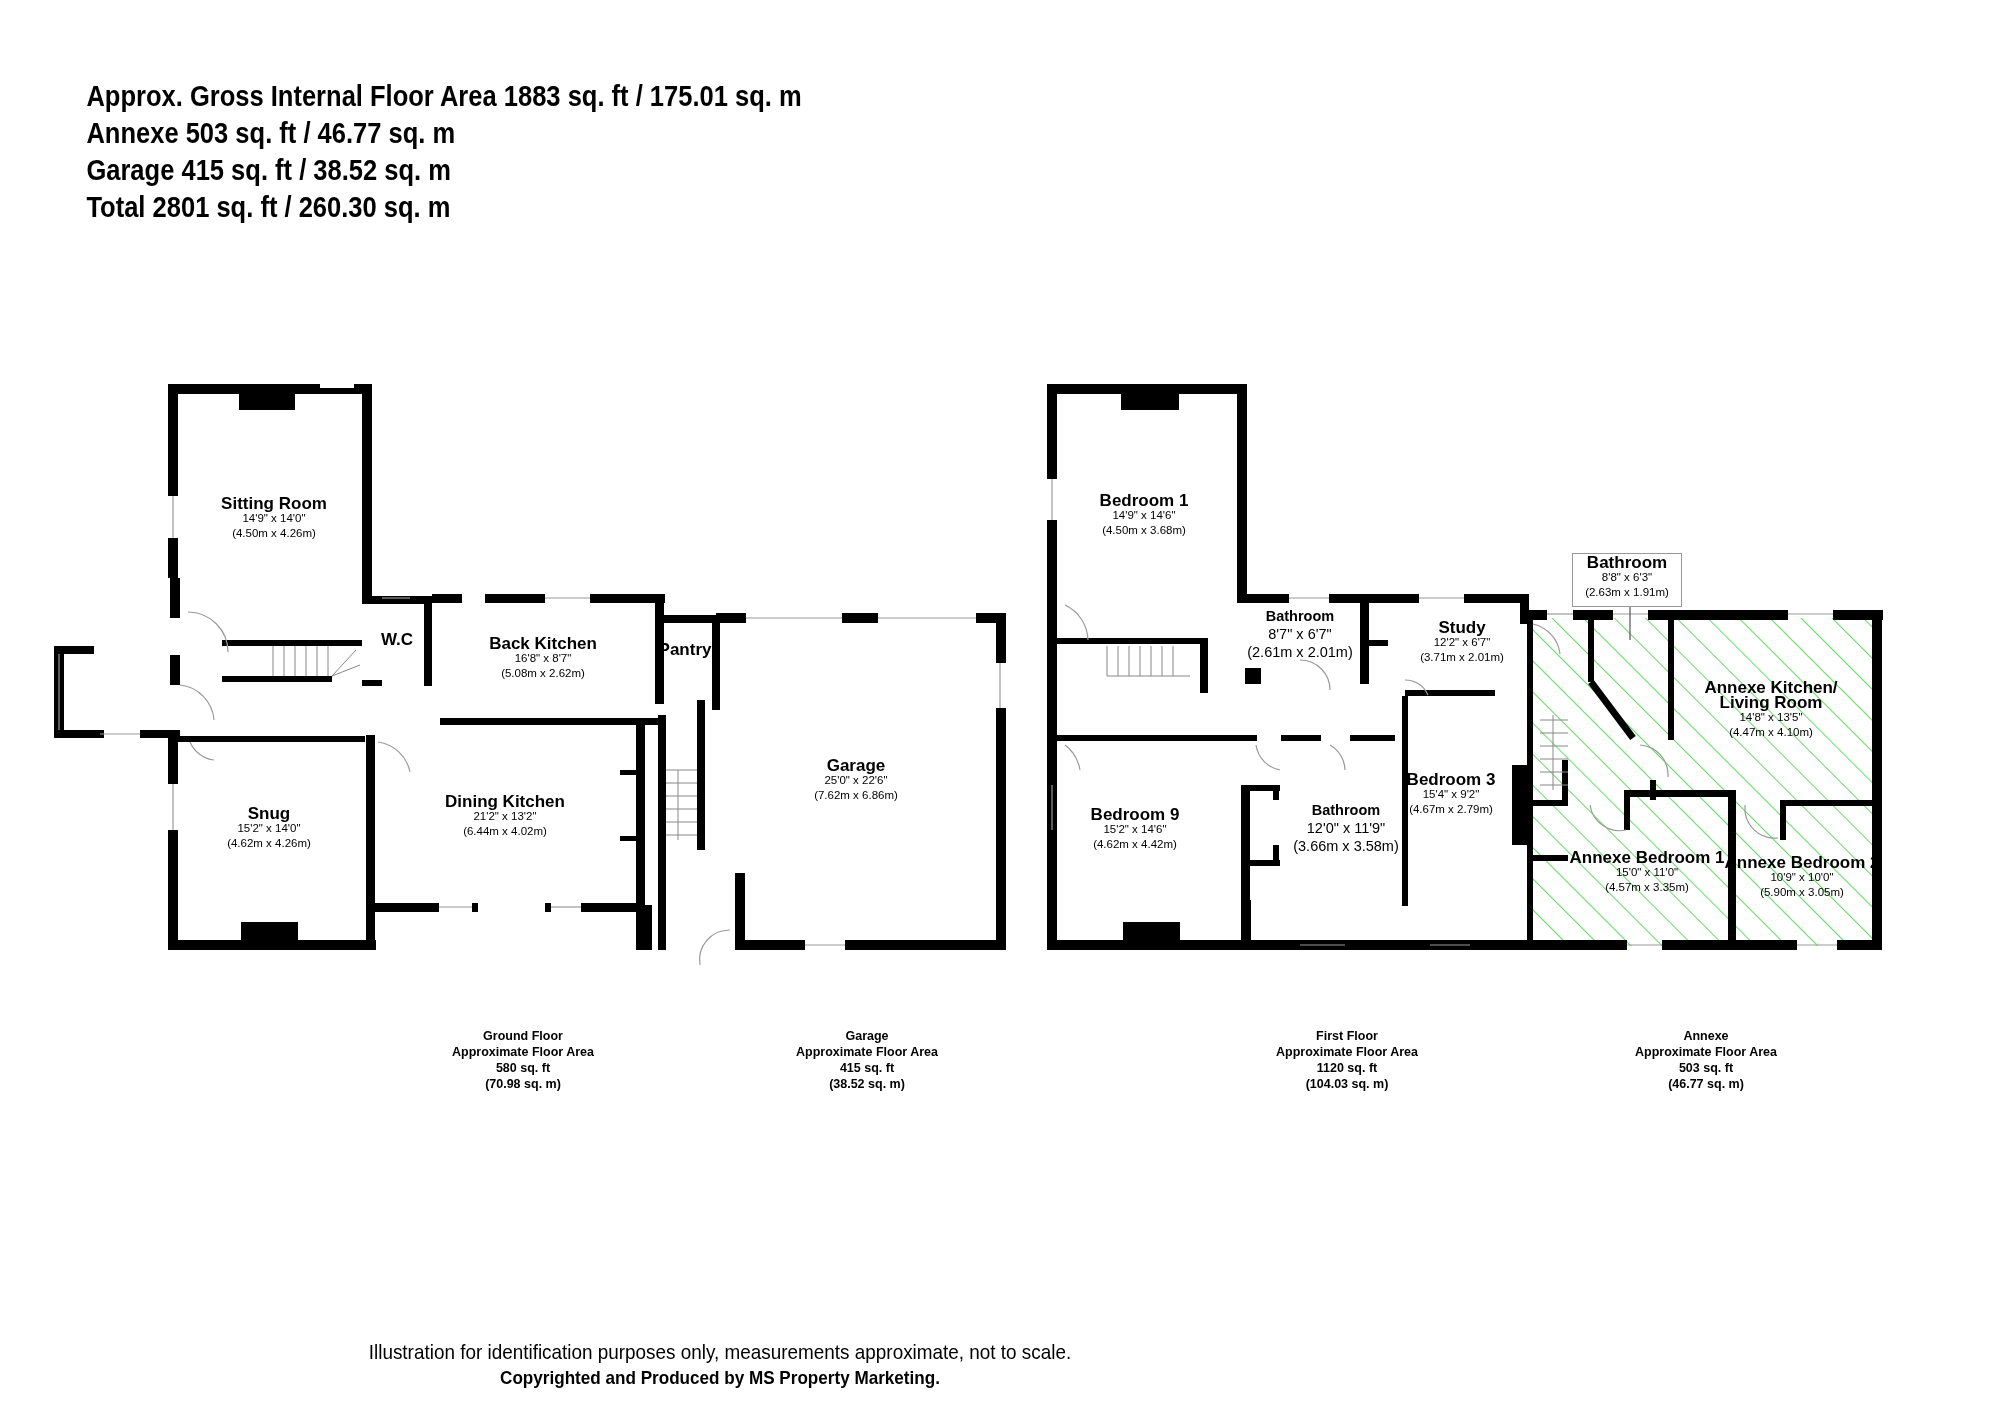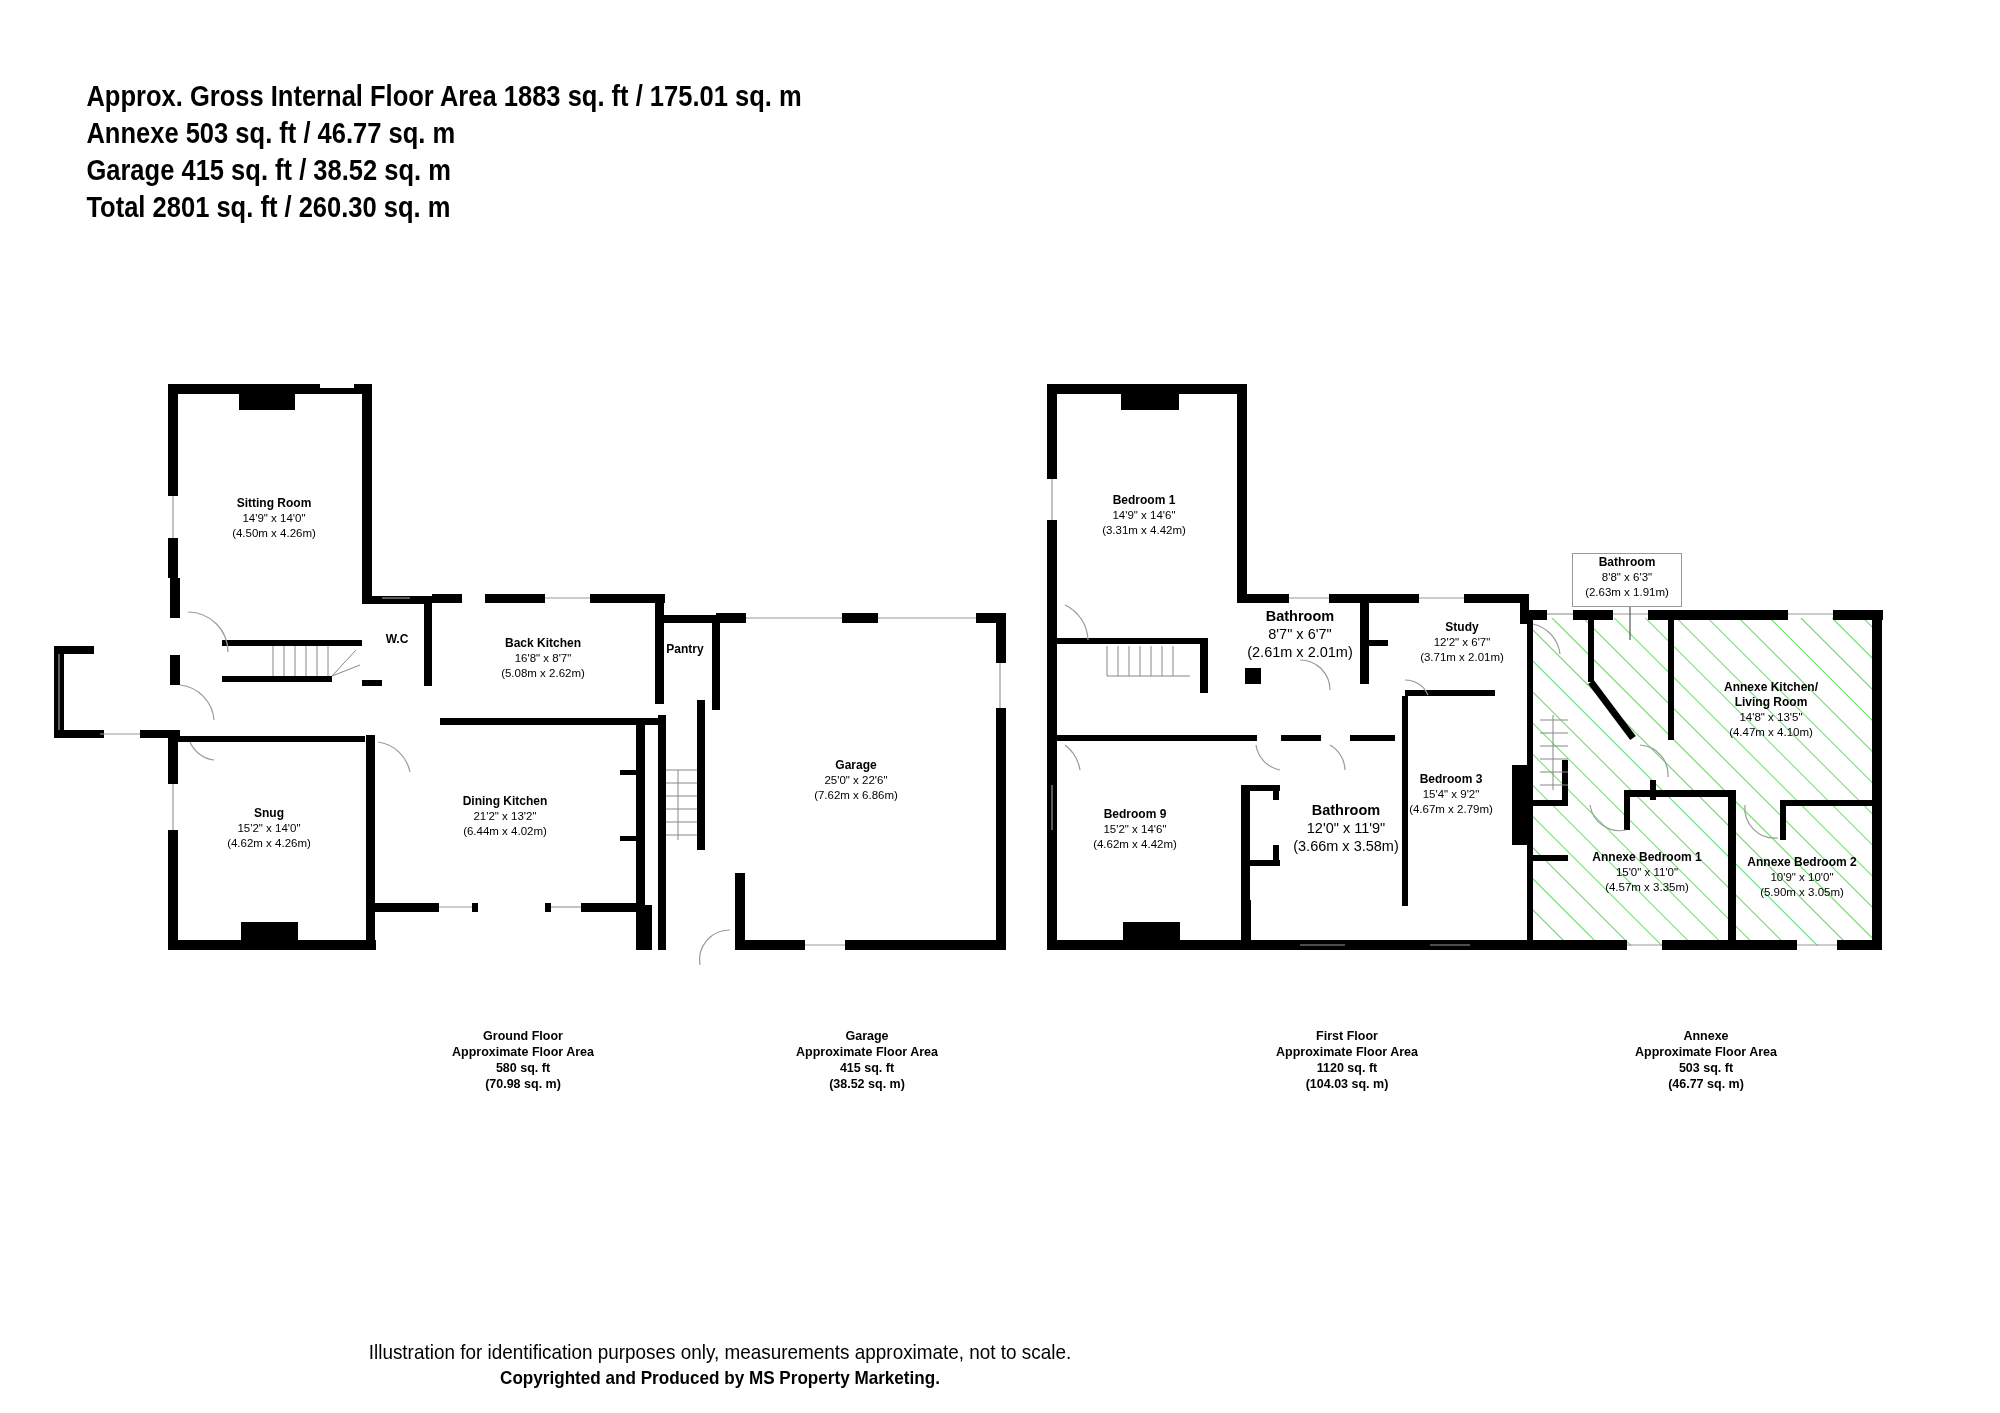--- a/index.html
+++ b/index.html
@@ -1,21 +1,21 @@
 <!DOCTYPE html>
 <html><head>
 <meta charset="utf-8">
 <style>
   html,body{margin:0;padding:0;background:#fff;}
   body{width:2000px;height:1413px;position:relative;overflow:hidden;font-family:"Liberation Sans",sans-serif;color:#000;}
   .header{position:absolute;left:0;top:78px;width:1440px;}
   .header div{font-family:"Liberation Sans",sans-serif;font-weight:bold;font-size:29px;line-height:37px;transform:scaleX(0.88);transform-origin:center;}
   .plan{position:absolute;left:0;top:0;}
   .room-label{position:absolute;text-align:center;font-family:"Liberation Sans",sans-serif;line-height:15px;white-space:nowrap;transform:translateX(-50%);}
-  .room-label .nm{font-weight:bold;font-size:12px;}
+  .room-label .nm{font-weight:bold;font-size:17px;}
   .room-label .im,.room-label .mt{font-size:11.5px;}
   .room-label.big .nm{font-size:14.5px;}
   .room-label.big .im,.room-label.big .mt{font-size:14.5px;}
   .room-label.big{line-height:18px;}
   .callout{position:absolute;left:1572px;top:553px;width:108px;height:52px;border:1px solid #999;background:#fff;}
   .floor-label{position:absolute;text-align:center;font-weight:bold;font-size:12.5px;line-height:16px;transform:translateX(-50%);white-space:nowrap;margin-top:48px;}
   .footer{position:absolute;left:0;width:1440px;text-align:center;}
   .footer .l1{position:absolute;top:1340px;left:0;width:1440px;font-size:21px;transform:scaleX(0.9);}
   .footer .l2{position:absolute;top:1367px;left:0;width:1440px;font-size:19px;font-weight:bold;transform:scaleX(0.9);}
 </style>
@@ -275,21 +275,21 @@
   <div class="mt">(6.44m x 4.02m)</div>
 </div>
 <div class="room-label" style="left:856px;top:758px">
   <div class="nm">Garage</div>
   <div class="im">25'0" x 22'6"</div>
   <div class="mt">(7.62m x 6.86m)</div>
 </div>
 <div class="room-label" style="left:1144px;top:493px">
   <div class="nm">Bedroom 1</div>
   <div class="im">14'9" x 14'6"</div>
-  <div class="mt">(3.31m x 4.42m)</div>
+  <div class="mt">(4.50m x 3.68m)</div>
 </div>
 <div class="room-label big" style="left:1300px;top:607px">
   <div class="nm">Bathroom</div>
   <div class="im">8'7" x 6'7"</div>
   <div class="mt">(2.61m x 2.01m)</div>
 </div>
 <div class="room-label" style="left:1462px;top:620px">
   <div class="nm">Study</div>
   <div class="im">12'2" x 6'7"</div>
   <div class="mt">(3.71m x 2.01m)</div>

